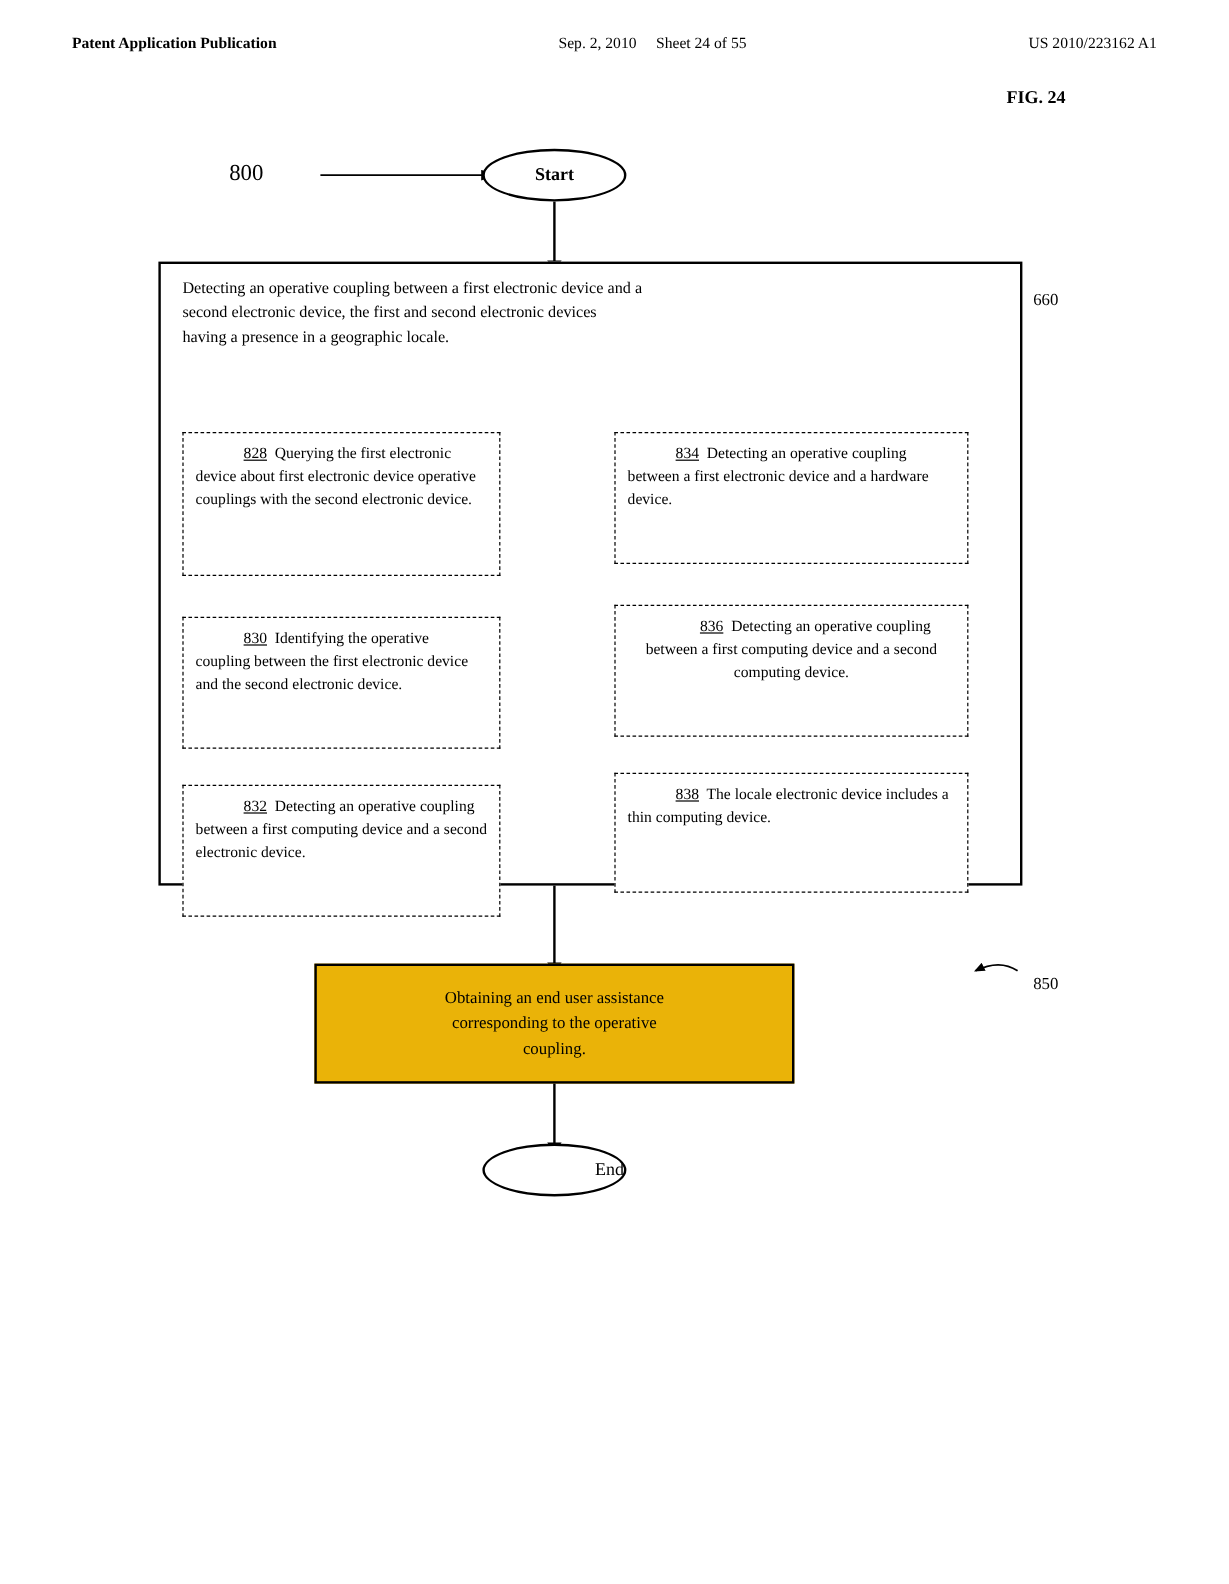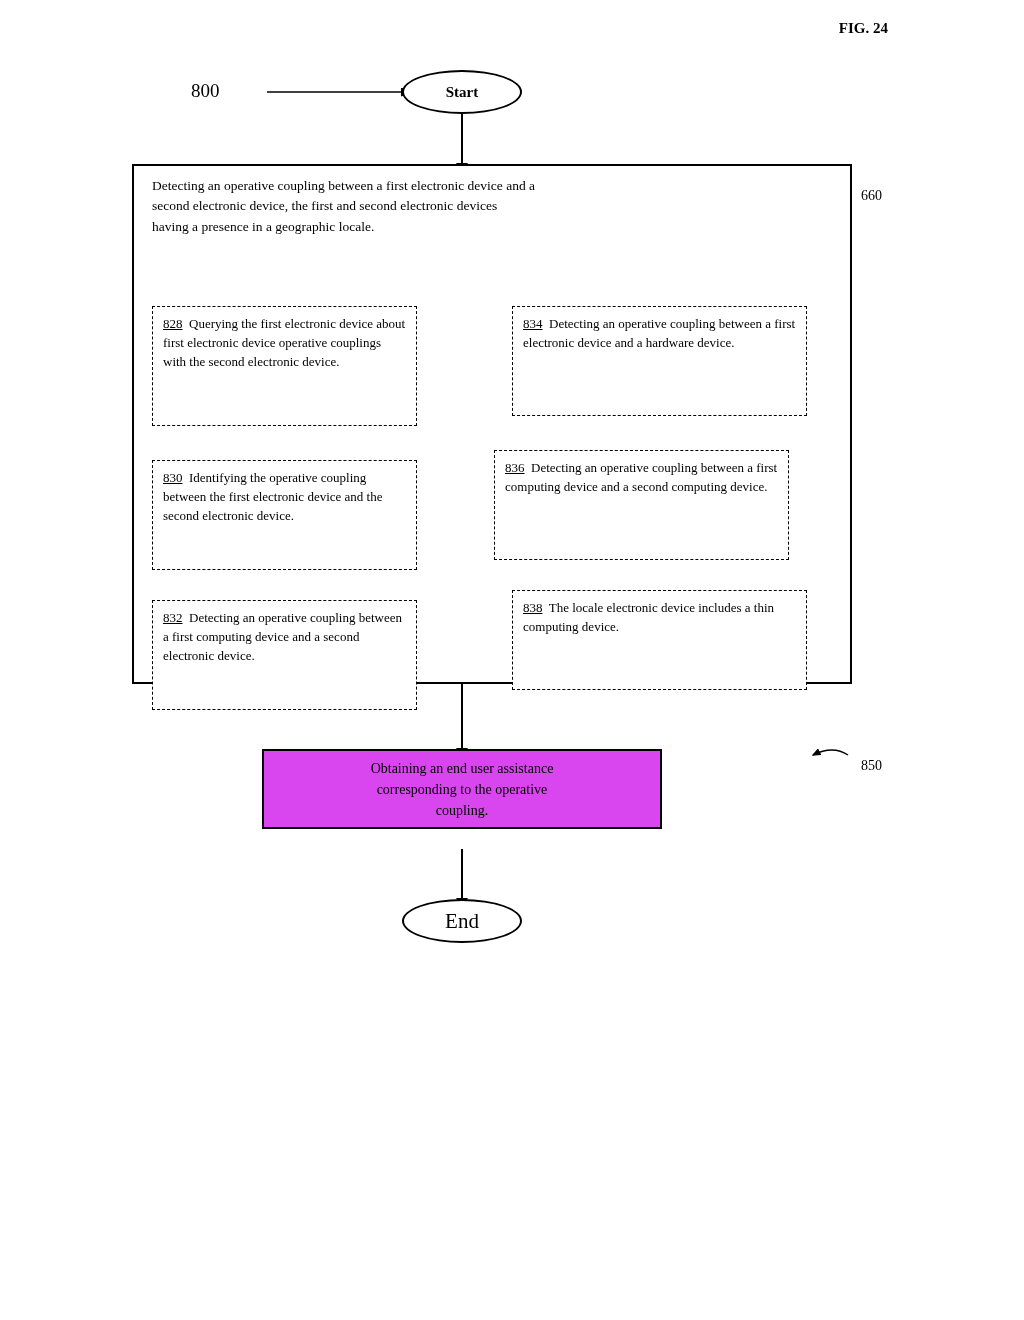--- a/index.html
+++ b/index.html
@@ -153,24 +153,25 @@
     }
     
     .box-830 {
       left: 30px;
       top: 390px;
       width: 265px;
       height: 110px;
     }
     
     .box-836 {
-      left: 372px;
+      left: 390px;
       top: 380px;
       width: 295px;
       height: 110px;
+      text-align: center;
     }
     
     .box-832 {
       left: 30px;
       top: 530px;
       width: 265px;
       height: 110px;
     }
     
     .box-838 {
@@ -205,23 +206,23 @@
       right: 20px;
       top: 690px;
     }
 
     
     .box-850 {
       position: absolute;
       left: 140px;
       top: 679px;
       width: 400px;
-      height: 80px;
+      height: 100px;
       border: 2px solid #000;
-      background: #d946ef;
+      background: #eab308;
       display: flex;
       align-items: center;
       justify-content: center;
       text-align: center;
       font-size: 14px;
       line-height: 1.5;
     }
 
     
     .arrow-850-down {
@@ -246,42 +247,50 @@
     .end-oval {
       position: absolute;
       left: 280px;
       top: 829px;
       width: 120px;
       height: 44px;
       border: 2px solid #000;
       border-radius: 50%;
       display: flex;
       align-items: center;
-      justify-content: center;
-      font-size: 21px;
-      background: #fff;
-    }
-
-    .underline { text-decoration: underline; }
+      justify-content: flex-end;
+      font-size: 15px;
+      background: #fff;
+    }
+
+    .underline { text-decoration: underline; margin-left: 40px; }
 
     
     .svg-800-arrow {
       position: absolute;
       left: 60px;
       top: 0px;
       width: 280px;
       height: 60px;
       overflow: visible;
     }
   </style>
 </head>
 <body>
 
 <div class="page">
 
+  <div class="header">
+    <div class="header-left">Patent Application Publication</div>
+    <div class="header-center">
+      <span>Sep. 2, 2010</span>&nbsp;&nbsp;&nbsp;&nbsp;
+      <span>Sheet 24 of 55</span>
+    </div>
+    <div class="header-right">US 2010/223162 A1</div>
+  </div>
 
   <div class="diagram-area">
 
     <div class="fig-label">FIG. 24</div>
 
     <div class="flowchart">
 
       <div class="label-800">800</div>
 
       <svg class="svg-800-arrow" xmlns="http://www.w3.org/2000/svg">

